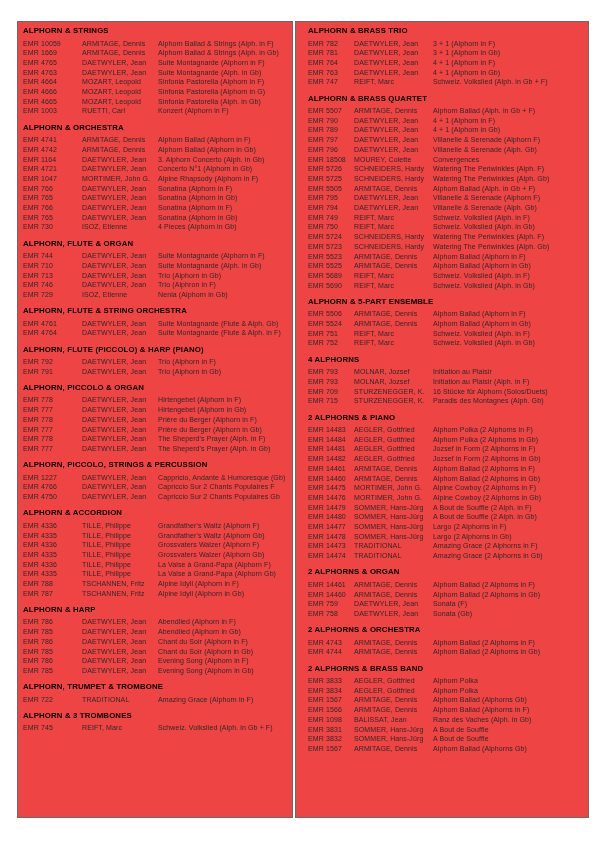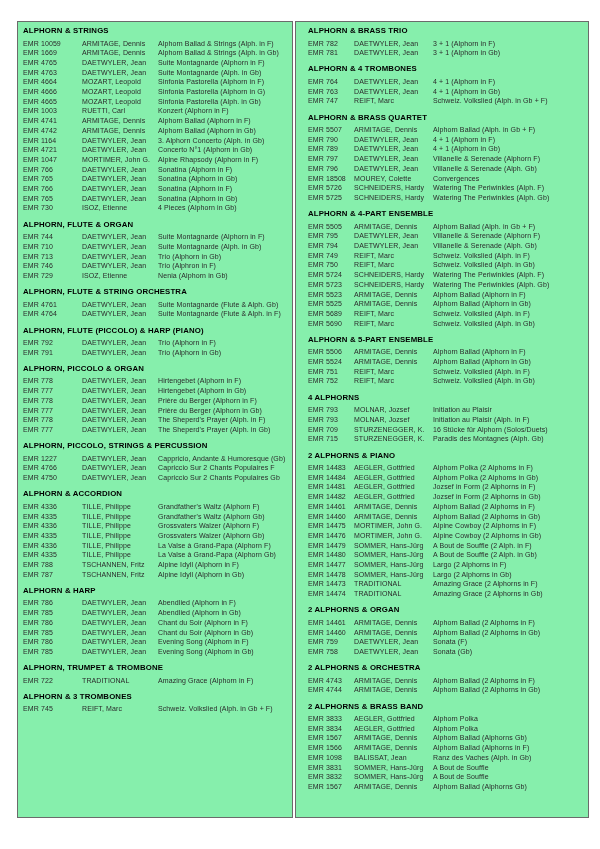--- a/index.html
+++ b/index.html
@@ -16,21 +16,21 @@
     left: 17px;
     top: 21px;
     width: 572px;
     height: 797px;
     display: flex;
     gap: 2px;
   }
   .col {
     box-sizing: border-box;
     border: 1px solid #6b6b6b;
-    background: #86efac;
+    background: #ef4444;
     overflow: hidden;
   }
   .col-left {
     width: 276px;
     padding: 4px 4px 0 5px;
     --c1: 59px;
     --c2: 76px;
   }
   .col-right {
     flex: 1;
@@ -105,20 +105,21 @@
           <span>MOZART, Leopold</span>
           <span>Sinfonia Pastorella (Alph. in Gb)</span>
         </div>
         <div class="row">
           <span>EMR 1003</span>
           <span>RUETTI, Carl</span>
           <span>Konzert (Alphorn in F)</span>
         </div>
       </div>
       <div class="section">
+        <div class="sec-header">ALPHORN &amp; ORCHESTRA</div>
         <div class="row">
           <span>EMR 4741</span>
           <span>ARMITAGE, Dennis</span>
           <span>Alphorn Ballad (Alphorn in F)</span>
         </div>
         <div class="row">
           <span>EMR 4742</span>
           <span>ARMITAGE, Dennis</span>
           <span>Alphorn Ballad (Alphorn in Gb)</span>
         </div>
@@ -375,21 +376,20 @@
           <span>DAETWYLER, Jean</span>
           <span>3 + 1 (Alphorn in F)</span>
         </div>
         <div class="row">
           <span>EMR 781</span>
           <span>DAETWYLER, Jean</span>
           <span>3 + 1 (Alphorn in Gb)</span>
         </div>
       </div>
       <div class="section">
-        <div class="sec-header">ALPHORN &amp; 4 TROMBONES</div>
         <div class="row">
           <span>EMR 764</span>
           <span>DAETWYLER, Jean</span>
           <span>4 + 1 (Alphorn in F)</span>
         </div>
         <div class="row">
           <span>EMR 763</span>
           <span>DAETWYLER, Jean</span>
           <span>4 + 1 (Alphorn in Gb)</span>
         </div>
@@ -436,21 +436,20 @@
           <span>SCHNEIDERS, Hardy</span>
           <span>Watering The Periwinkles (Alph. F)</span>
         </div>
         <div class="row">
           <span>EMR 5725</span>
           <span>SCHNEIDERS, Hardy</span>
           <span>Watering The Periwinkles (Alph. Gb)</span>
         </div>
       </div>
       <div class="section">
-        <div class="sec-header">ALPHORN &amp; 4-PART ENSEMBLE</div>
         <div class="row">
           <span>EMR 5505</span>
           <span>ARMITAGE, Dennis</span>
           <span>Alphorn Ballad (Alph. in Gb + F)</span>
         </div>
         <div class="row">
           <span>EMR 795</span>
           <span>DAETWYLER, Jean</span>
           <span>Villanelle &amp; Serenade (Alphorn F)</span>
         </div>

